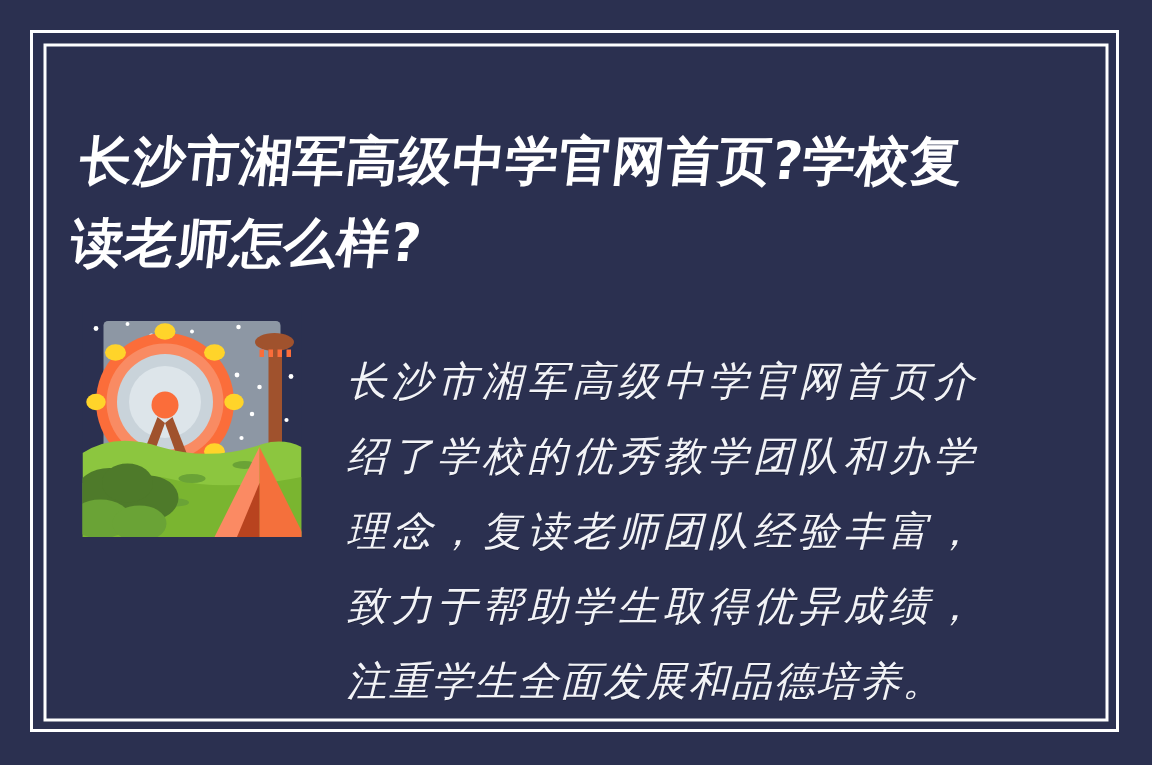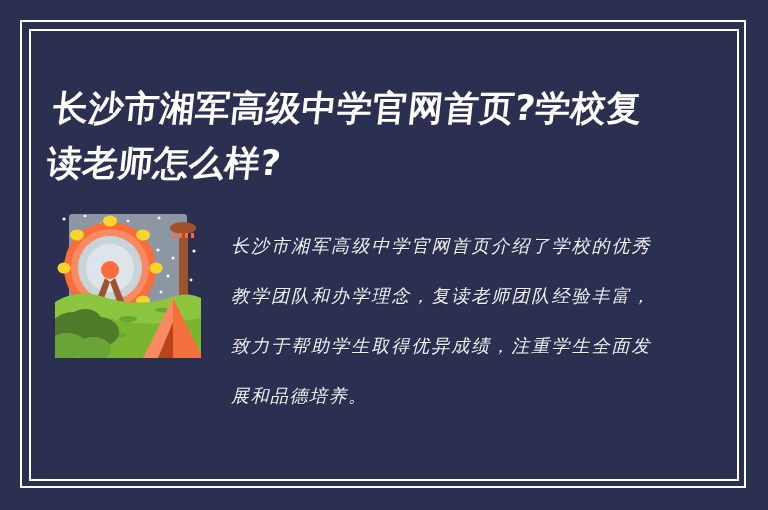--- a/index.html
+++ b/index.html
@@ -75,21 +75,21 @@
     display: block;
   }
 
   
   #body-text {
     position: absolute;
     left: 231px;
     top: 203px;
     width: 420px;
     color: #f2f3f7;
-    font-size: 18px;
+    font-size: 27px;
     line-height: 50px;
     letter-spacing: 1.5px;
     font-family: "DejaVu Serif", "Liberation Serif", serif;
     font-style: italic;
     font-weight: 400;
     text-align: justify;
     text-justify: inter-character;
     white-space: pre-wrap;
     text-shadow: 0 1px 0 rgba(0,0,0,0.25);
   }

